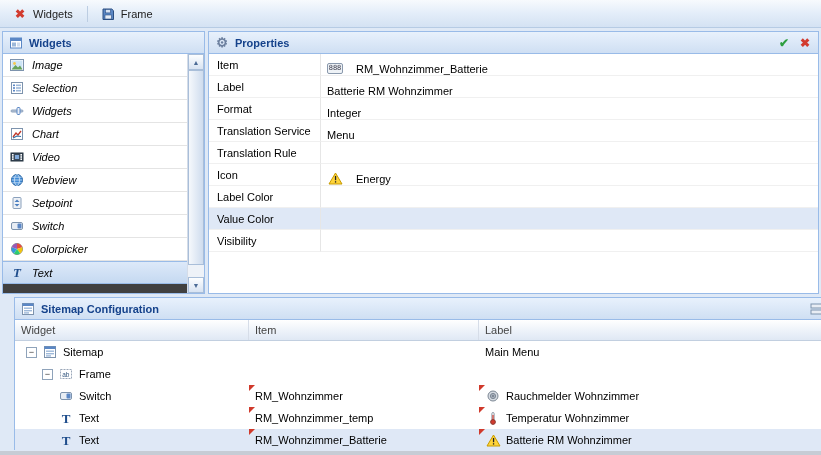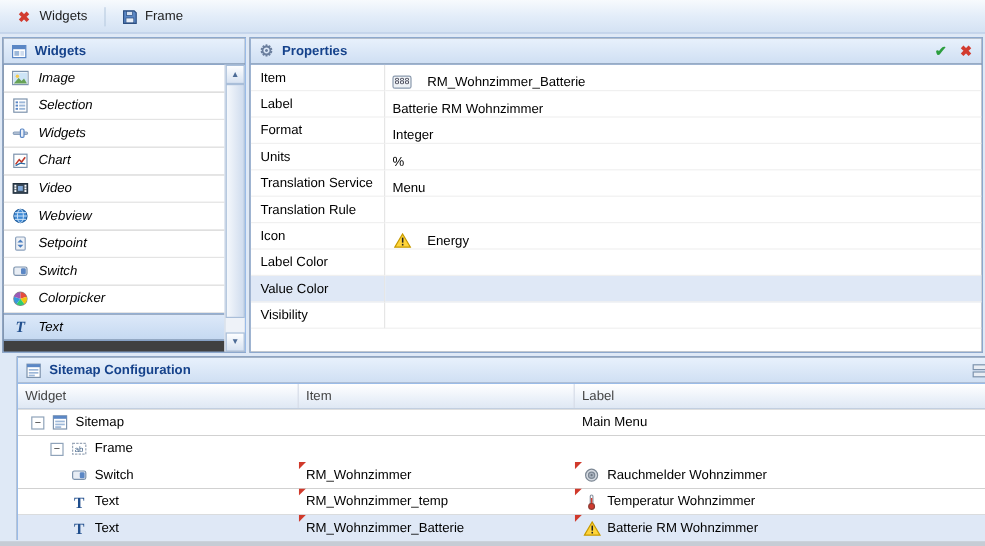--- a/index.html
+++ b/index.html
@@ -280,26 +280,20 @@
           <span>Batterie RM Wohnzimmer</span>
         </div>
       </div>
       <div class="prop-row">
         <div class="prop-label">Format</div>
         <div class="prop-value">
           <span>Integer</span>
         </div>
       </div>
       <div class="prop-row">
-        <div class="prop-label">Units</div>
-        <div class="prop-value">
-          <span>%</span>
-        </div>
-      </div>
-      <div class="prop-row">
         <div class="prop-label">Translation Service</div>
         <div class="prop-value">
           <span>Menu</span>
         </div>
       </div>
       <div class="prop-row">
         <div class="prop-label">Translation Rule</div>
         <div class="prop-value">
           <span></span>
         </div>

